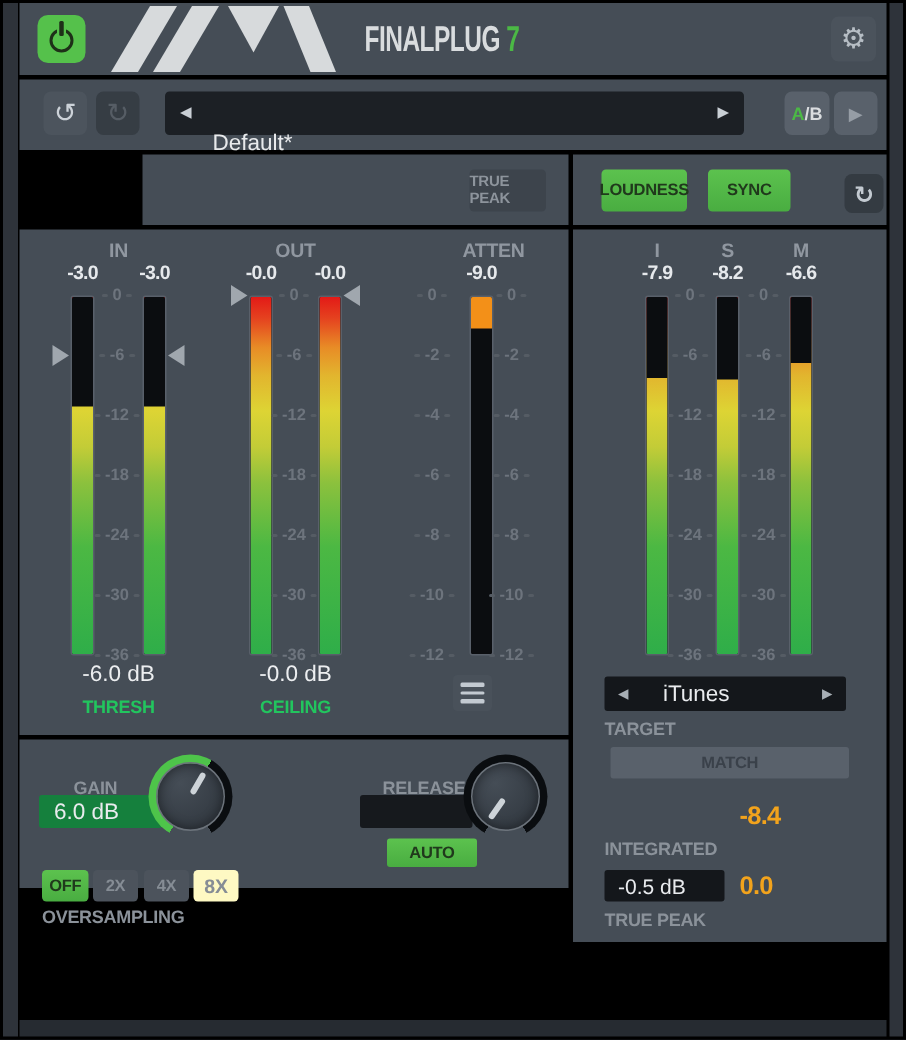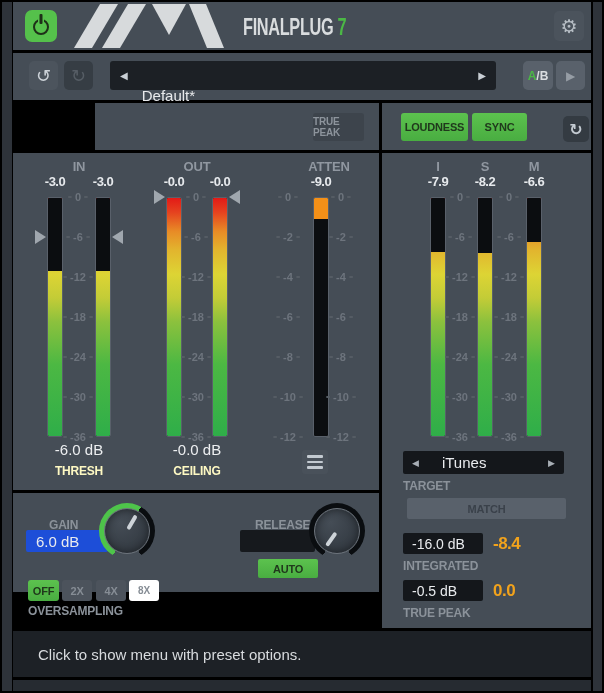--- a/index.html
+++ b/index.html
@@ -36,21 +36,21 @@
   .atten-fill { position:absolute; top:0; left:0; right:0; background:#f39018; }
   .scale { position:absolute; width:34px; height:240px; }
   .scale span { position:absolute; left:50%; transform:translate(-50%,-50%); display:flex; align-items:center; gap:3px; font-size:11px; font-weight:bold; color:#6d747d; white-space:nowrap; }
   .scale span::before, .scale span::after { content:""; width:4px; height:2px; background:#555c64; border-radius:1px; }
   .t0{top:0} .t1{top:40px} .t2{top:80px} .t3{top:120px} .t4{top:160px} .t5{top:200px} .t6{top:240px}
   .sec-label { position:absolute; text-align:center; font-size:13px; font-weight:bold; color:#9097a0; letter-spacing:-0.2px; }
   .peak { position:absolute; width:36px; text-align:center; font-size:13px; font-weight:bold; color:#e6e9ec; letter-spacing:-0.5px; }
   .tri-r { position:absolute; width:0; height:0; border-top:7px solid transparent; border-bottom:7px solid transparent; border-left:11px solid #a0a7ae; }
   .tri-l { position:absolute; width:0; height:0; border-top:7px solid transparent; border-bottom:7px solid transparent; border-right:11px solid #a0a7ae; }
   .mval { position:absolute; width:132px; text-align:center; font-size:15px; color:#eceef0; }
-  .mval-label { position:absolute; width:132px; text-align:center; font-size:12px; font-weight:bold; color:#fef9c3; letter-spacing:-0.2px; }
+  .mval-label { position:absolute; width:132px; text-align:center; font-size:12px; font-weight:bold; color:#22c55e; letter-spacing:-0.2px; }
   .hamburger { position:absolute; left:289px; top:297px; width:26px; height:24px; background:#49515a; border-radius:3px; display:flex; flex-direction:column; justify-content:center; gap:3px; padding:0 5px; cursor:pointer; }
   .hamburger i { display:block; height:2.5px; background:#c3cad1; border-radius:1px; }
 
   
   .dark-box { position:absolute; background:#14171b; border-radius:2px; color:#e9ebee; display:flex; align-items:center; }
   .small-label { position:absolute; font-size:12px; font-weight:bold; color:#8b929a; letter-spacing:-0.2px; }
   .readout { position:absolute; font-size:17px; font-weight:bold; color:#f2a31c; letter-spacing:-0.5px; }
 
   
   .knob { position:absolute; width:56px; height:56px; }
@@ -108,21 +108,21 @@
         <span>▶</span>
       </div>
   </div>
 
   <div class="panel" style="left:95px;top:103px;width:284px;height:47px">
     <div class="dbtn" style="left:218px;top:10px;width:51px;height:28px">
         <span>TRUE PEAK</span>
       </div>
   </div>
   <div class="panel" style="left:382px;top:103px;width:209px;height:47px">
-    <div class="gbtn" style="left:19px;top:10px;width:67px;height:28px">
+    <div class="gbtn" style="left:19px;top:10px;width:57px;height:28px">
         <span>LOUDNESS</span>
       </div>
     <div class="gbtn" style="left:90px;top:10px;width:55px;height:28px">
         <span>SYNC</span>
       </div>
     <div class="sq-btn" style="left:181px;top:13px;width:26px;height:26px;background:#343b42;color:#c3cad1;font-size:16px;font-weight:bold">
         <span>↻</span>
       </div>
   </div>
 
@@ -250,36 +250,33 @@
       <span style="margin-left:9px;font-size:9px;color:#a7aeb5;font-family:'DejaVu Sans',sans-serif">◀</span>
       <span style="margin-left:23px;font-size:15px">iTunes</span>
       <span style="margin-left:auto;margin-right:9px;font-size:9px;color:#a7aeb5;font-family:'DejaVu Sans',sans-serif">▶</span>
     </div>
     <div class="small-label" style="left:21px;top:326px">TARGET</div>
 
     <div class="dbtn" style="left:25px;top:345px;width:159px;height:21px;background:#59616b;color:#3a414a;font-size:11px;border-radius:2px">
         <span>MATCH</span>
       </div>
 
-    <div class="dark-box" style="left:21px;top:380px;width:80px;height:21px;font-size:14px">
-        <span style="margin-left:9px">-16.0 dB</span>
-      </div>
     <div class="readout" style="left:111px;top:381px">-8.4</div>
     <div class="small-label" style="left:21px;top:406px">INTEGRATED</div>
 
     <div class="dark-box" style="left:21px;top:427px;width:80px;height:21px;font-size:14px">
         <span style="margin-left:9px">-0.5 dB</span>
       </div>
     <div class="readout" style="left:111px;top:428px">0.0</div>
     <div class="small-label" style="left:21px;top:453px">TRUE PEAK</div>
   </div>
 
   <div class="panel" style="left:13px;top:493px;width:366px;height:99px">
     <div class="small-label" style="left:36px;top:25px">GAIN</div>
-    <div class="dark-box" style="left:13px;top:37px;width:82px;height:22px;background:#1d4ed8;font-size:15px">
+    <div class="dark-box" style="left:13px;top:37px;width:82px;height:22px;background:#15803d;font-size:15px">
         <span style="margin-left:10px">6.0 dB</span>
       </div>
     <div class="knob" style="left:86px;top:10px">
       <div class="knob-ring ring-gain"></div>
       <div class="knob-body"></div>
       <div class="knob-pointer" style="transform:rotate(30deg)"></div>
     </div>
 
     <div class="small-label" style="left:242px;top:25px">RELEASE</div>
     <div class="dark-box" style="left:227px;top:37px;width:75px;height:22px;background:#16191d;font-size:15px">
@@ -296,24 +293,21 @@
 
     <div class="gbtn" style="left:15px;top:87px;width:31px;height:21px;font-size:11px">
         <span>OFF</span>
       </div>
     <div class="dbtn" style="left:49px;top:87px;width:30px;height:21px;background:#4c535c;color:#868d95;font-size:11px">
         <span>2X</span>
       </div>
     <div class="dbtn" style="left:83px;top:87px;width:30px;height:21px;background:#4c535c;color:#868d95;font-size:11px">
         <span>4X</span>
       </div>
-    <div class="dbtn" style="left:116px;top:87px;width:30px;height:21px;background:#ffffff;color:#868d95;font-size:10px">
+    <div class="dbtn" style="left:116px;top:87px;width:30px;height:21px;background:#fef9c3;color:#868d95;font-size:13px">
         <span>8X</span>
       </div>
     <div class="small-label" style="left:15px;top:111px">OVERSAMPLING</div>
   </div>
 
-  <div class="tipbar">
-    <span>Click to show menu with preset options.</span>
-  </div>
   <div class="ab" style="left:13px;top:680px;width:578px;height:11px;background:#262b31"></div>
 
 </div>
 
 </body></html>

